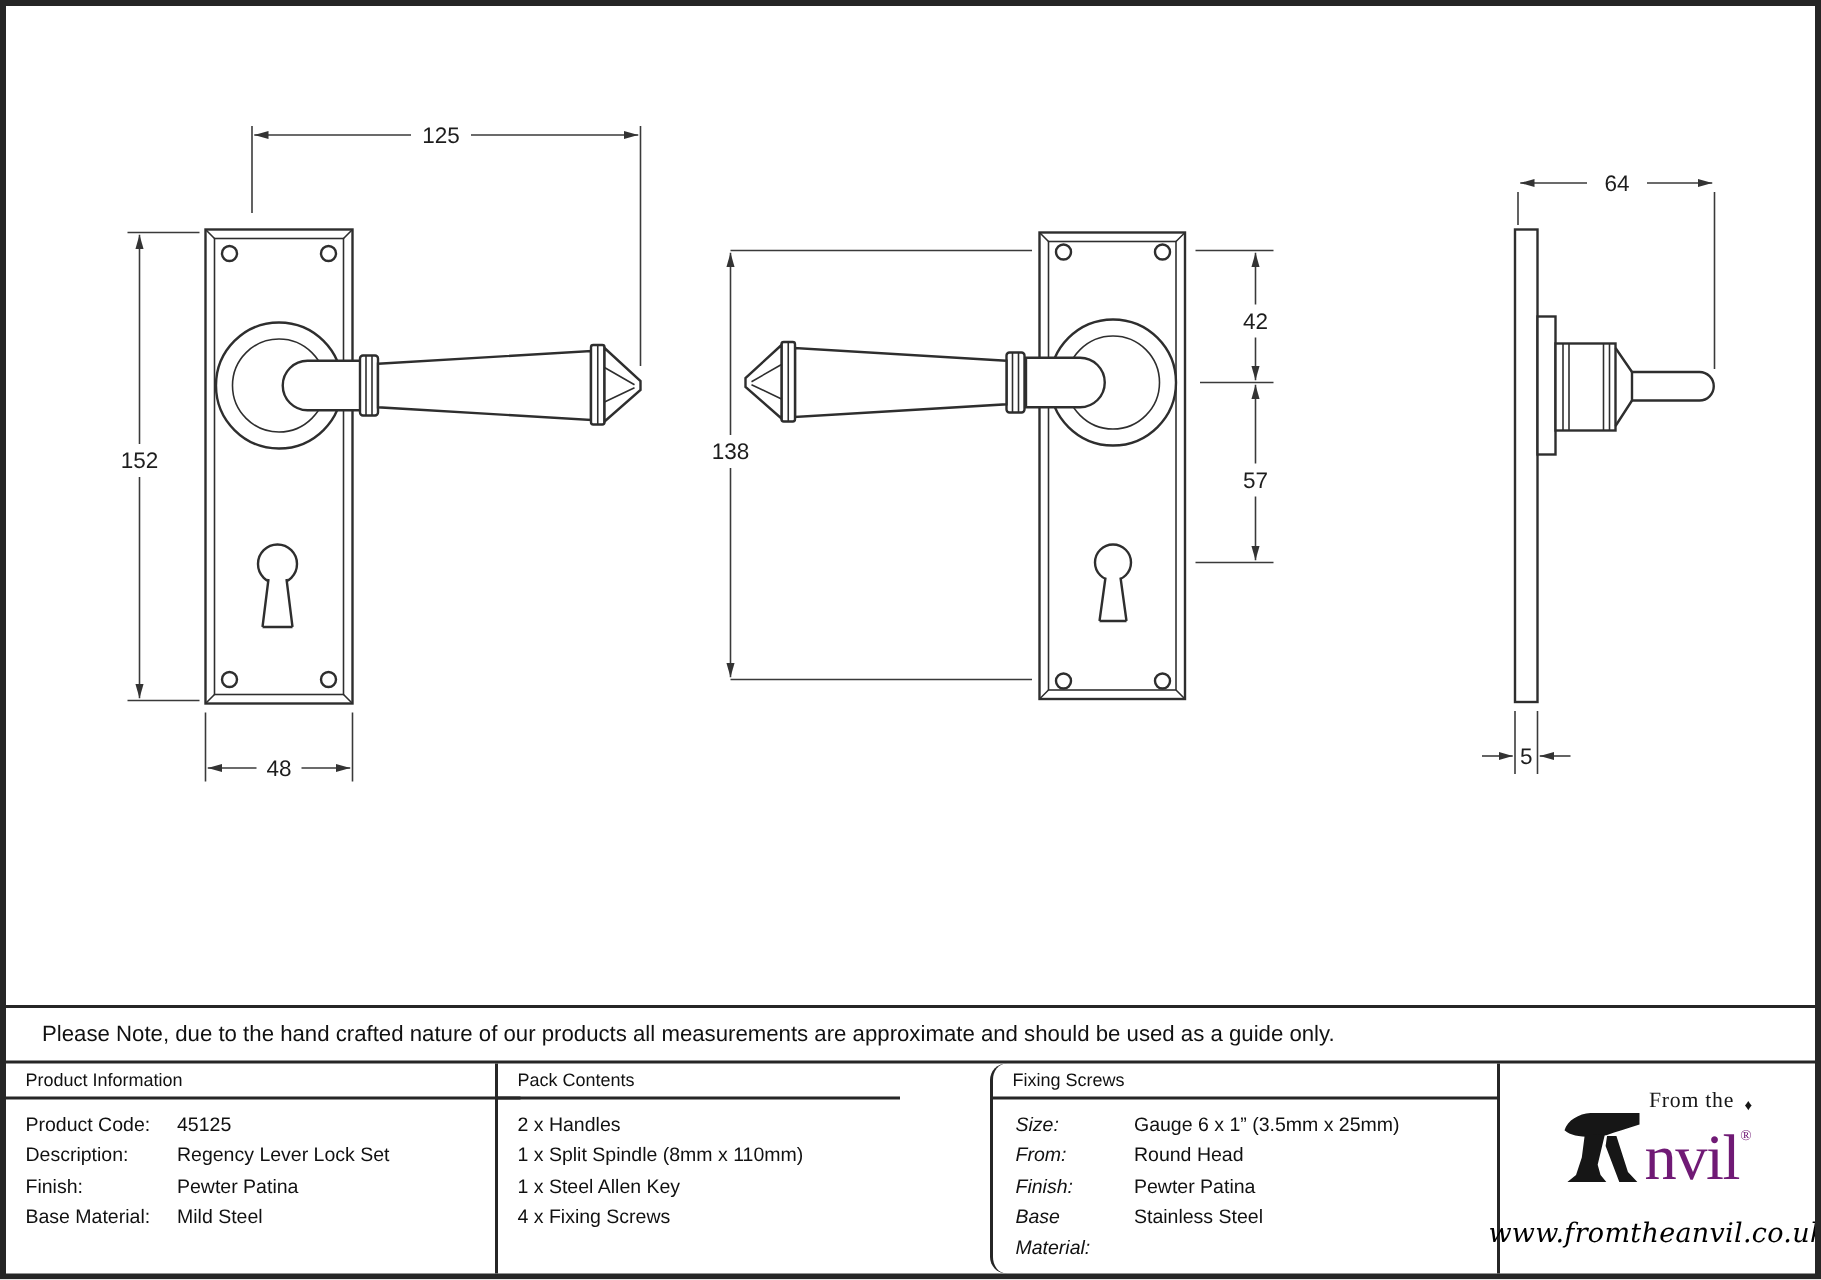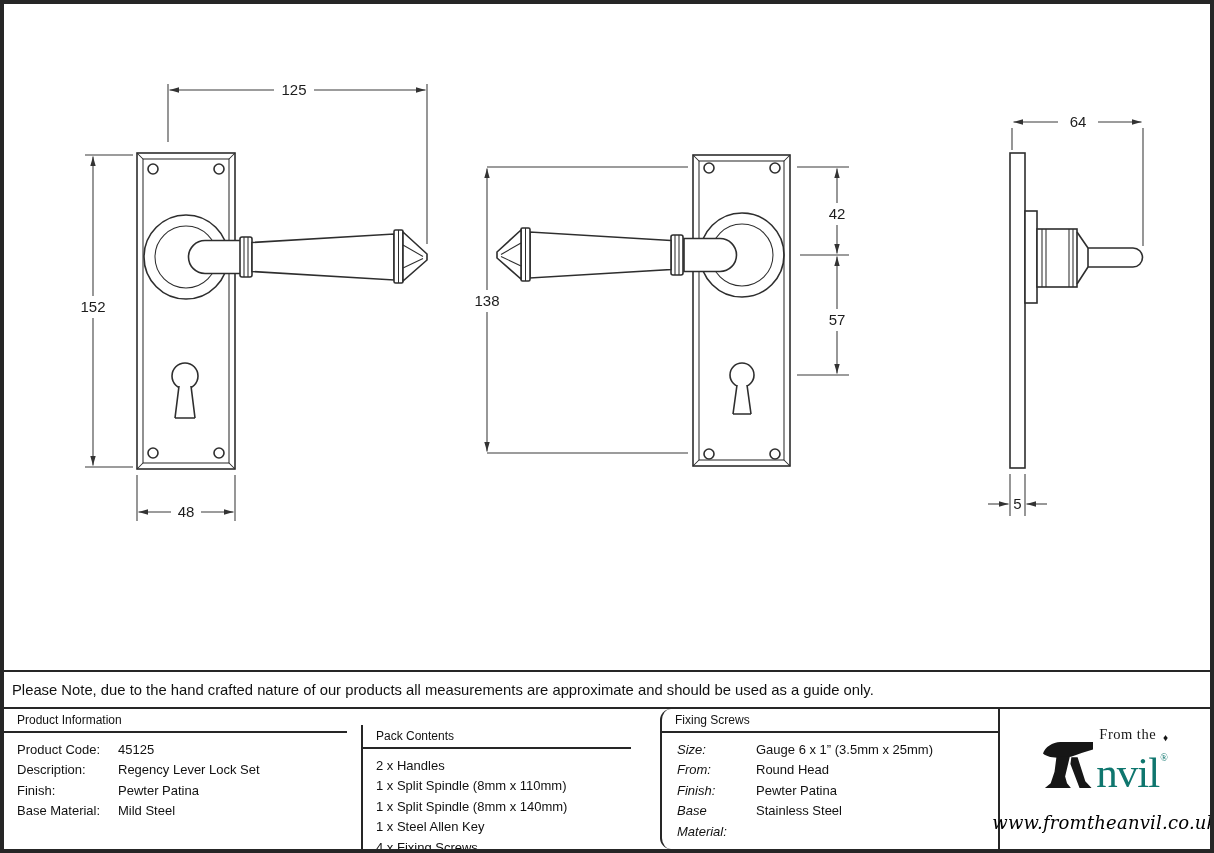--- a/index.html
+++ b/index.html
@@ -8,47 +8,47 @@
   .frame{position:absolute;inset:0;border:4px solid #262626;pointer-events:none;z-index:5;}
   svg.drawing{position:absolute;left:0;top:0;}
   .obj{stroke:#2e2e2e;stroke-width:1.6;fill:none;}
   .objw{stroke:#2e2e2e;stroke-width:1.6;fill:#fff;}
   .thin{stroke:#2e2e2e;stroke-width:1.05;fill:none;}
   .dim{stroke:#3a3a3a;stroke-width:1.05;fill:none;}
   .dimtext{font:15px "Liberation Sans",sans-serif;fill:#1d1d1d;text-anchor:middle;stroke:none;}
   .whitefill{fill:#fff;stroke:none;}
 
   .note-row{position:absolute;left:4px;right:4px;top:670px;height:37px;box-sizing:border-box;
-            border-top:2px solid #262626;display:flex;align-items:center;padding-left:8px;
+            border-top:2px solid #262626;display:flex;align-items:center;padding-left:24px;
             font-size:14.8px;}
   .spec-table{position:absolute;left:4px;right:4px;top:707px;bottom:4px;box-sizing:border-box;
               border-top:2px solid #262626;}
   .col{position:absolute;top:0;bottom:0;box-sizing:border-box;}
   .col-product{left:0;width:343px;}
-  .col-pack{left:357px;width:270px;border-left:2px solid #262626;margin-top:16px;}
+  .col-pack{left:326px;width:270px;border-left:2px solid #262626;}
   .col-screws{left:656px;width:338px;border-left:2px solid #262626;border-radius:11px;}
   .col-logo{left:994px;right:0;border-left:2px solid #262626;
             display:flex;flex-direction:column;align-items:center;justify-content:center;}
   .cell-header{height:22px;line-height:23px;border-bottom:2px solid #262626;
                padding-left:13px;font-size:12px;}
   .cell-body{padding:7px 0 0 13px;font-size:13px;line-height:20.4px;}
   .kv{display:flex;}
   .col-product .k{width:101px;flex:none;}
   .col-screws .cell-body{padding-left:15px;}
   .col-screws .k{width:79px;flex:none;font-style:italic;}
 
   .logo{display:flex;flex-direction:column;align-items:center;}
   .logo-top{display:flex;align-items:flex-end;}
   .anvil-svg{display:block;margin:0 1px -2px 0;}
   .logo-right{display:flex;flex-direction:column;align-items:flex-start;}
   .from-the{font-family:"Liberation Serif",serif;font-size:14.5px;letter-spacing:0.5px;
             display:flex;align-items:flex-end;gap:7px;margin:0 0 0 3px;color:#161616;}
   .diamond{font-size:10px;line-height:10px;}
   .nvil{font-family:"Liberation Serif",serif;font-size:43px;line-height:30px;
-        letter-spacing:-1px;color:#0f766e;white-space:nowrap;}
+        letter-spacing:-1px;color:#701a75;white-space:nowrap;}
   .reg{font-size:10px;vertical-align:26px;letter-spacing:0;margin-left:1px;}
   .website{font-family:"DejaVu Serif",serif;font-style:italic;font-size:18px;
            margin-top:24px;letter-spacing:0.2px;color:#000000;}
 </style>
 </head>
 <body>
 
 <div class="page">
 
   <svg class="drawing" width="1214" height="670" viewBox="0 0 1214 670">
@@ -204,21 +204,20 @@
           <span class="v">Mild Steel</span>
         </div>
       </div>
     </div>
 
     <div class="col col-pack">
       <div class="cell-header">Pack Contents</div>
       <div class="cell-body">
         <div>2 x Handles</div>
         <div>1 x Split Spindle (8mm x 110mm)</div>
-        <div>1 x Split Spindle (8mm x 140mm)</div>
         <div>1 x Steel Allen Key</div>
         <div>4 x Fixing Screws</div>
       </div>
     </div>
 
     <div class="col col-screws">
       <div class="cell-header">Fixing Screws</div>
       <div class="cell-body">
         <div class="kv">
           <span class="k">Size:</span>

